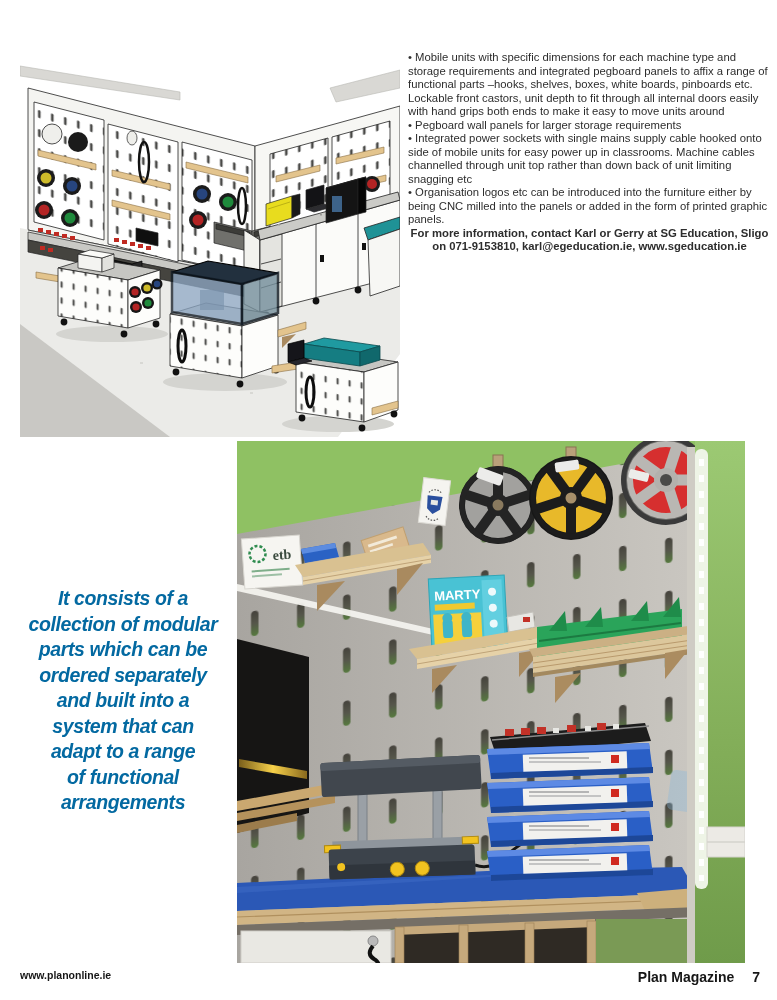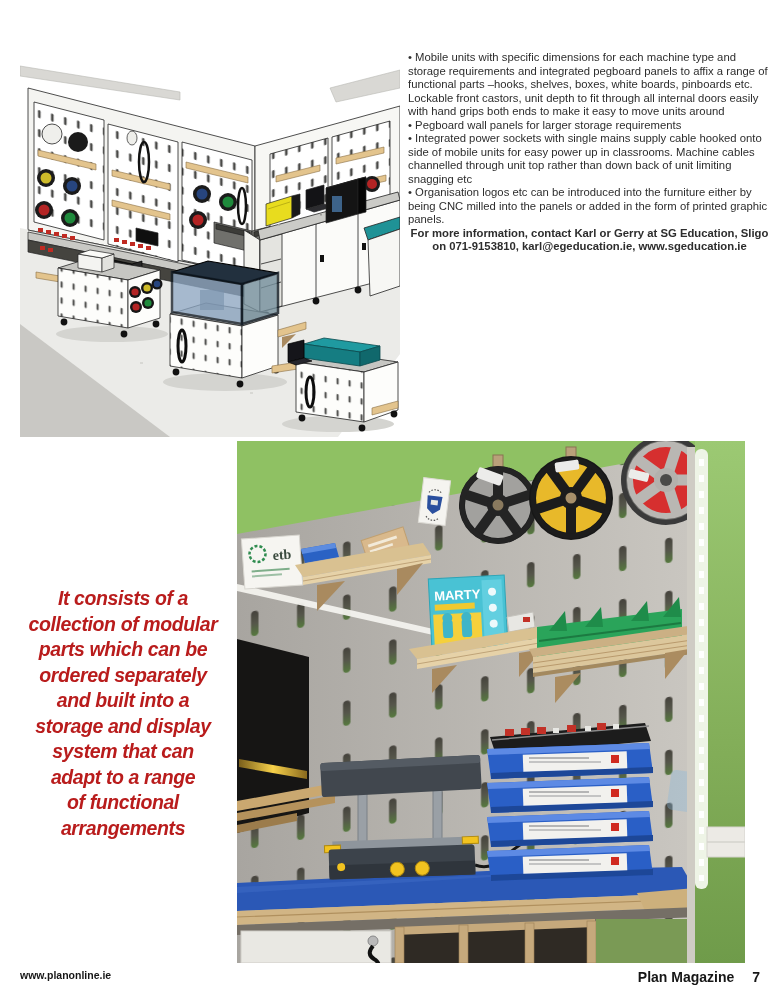--- a/index.html
+++ b/index.html
@@ -3,21 +3,21 @@
 <meta charset="utf-8">
 <style>
   html,body{margin:0;padding:0;background:#ffffff;}
   .page{position:relative;width:770px;height:1000px;background:#ffffff;overflow:hidden;
         font-family:"Liberation Sans",sans-serif;}
   .article{position:absolute;left:408px;top:51px;width:363px;font-size:11.3px;
            line-height:13.5px;color:#2d2d2d;}
   .article p{margin:0;}
   .article .contact{font-weight:bold;text-align:center;}
   .quote{position:absolute;left:12px;top:586px;width:222px;text-align:center;
-         color:#b91c1c;font-weight:bold;font-style:italic;font-size:19.5px;
+         color:#0369a1;font-weight:bold;font-style:italic;font-size:19.5px;
          line-height:25.5px;letter-spacing:-0.4px;}
   .illus{position:absolute;left:20px;top:62px;width:380px;height:375px;}
   .photo{position:absolute;left:237px;top:441px;width:508px;height:522px;overflow:hidden;}
   .illus svg,.photo svg{display:block;width:100%;height:100%;}
   .footer-left{position:absolute;left:20px;top:969px;font-size:10.5px;font-weight:bold;color:#161616;}
   .footer-right{position:absolute;right:10px;top:969px;font-size:14px;font-weight:bold;color:#161616;}
   .footer-right .pagenum{margin-left:14px;}
 </style>
 </head>
 <body>
@@ -276,21 +276,20 @@
     <p>•  Organisation logos etc can be introduced into the furniture either by being CNC milled into the panels or added in the form of printed graphic panels.</p>
     <p class="contact">For more information, contact Karl or Gerry at SG Education, Sligo on 071-9153810, karl@egeducation.ie, www.sgeducation.ie</p>
   </div>
 
   <div class="quote">
     <div>It consists of a</div>
     <div>collection of modular</div>
     <div>parts which can be</div>
     <div>ordered separately</div>
     <div>and built into a</div>
-    <div>storage and display</div>
     <div>system that can</div>
     <div>adapt to a range</div>
     <div>of functional</div>
     <div>arrangements</div>
   </div>
 
   <div class="photo">
   <svg viewBox="0 0 508 522" xmlns="http://www.w3.org/2000/svg">
     <defs>
       <linearGradient id="pegGrad" x1="0" y1="0" x2="1" y2="0">

